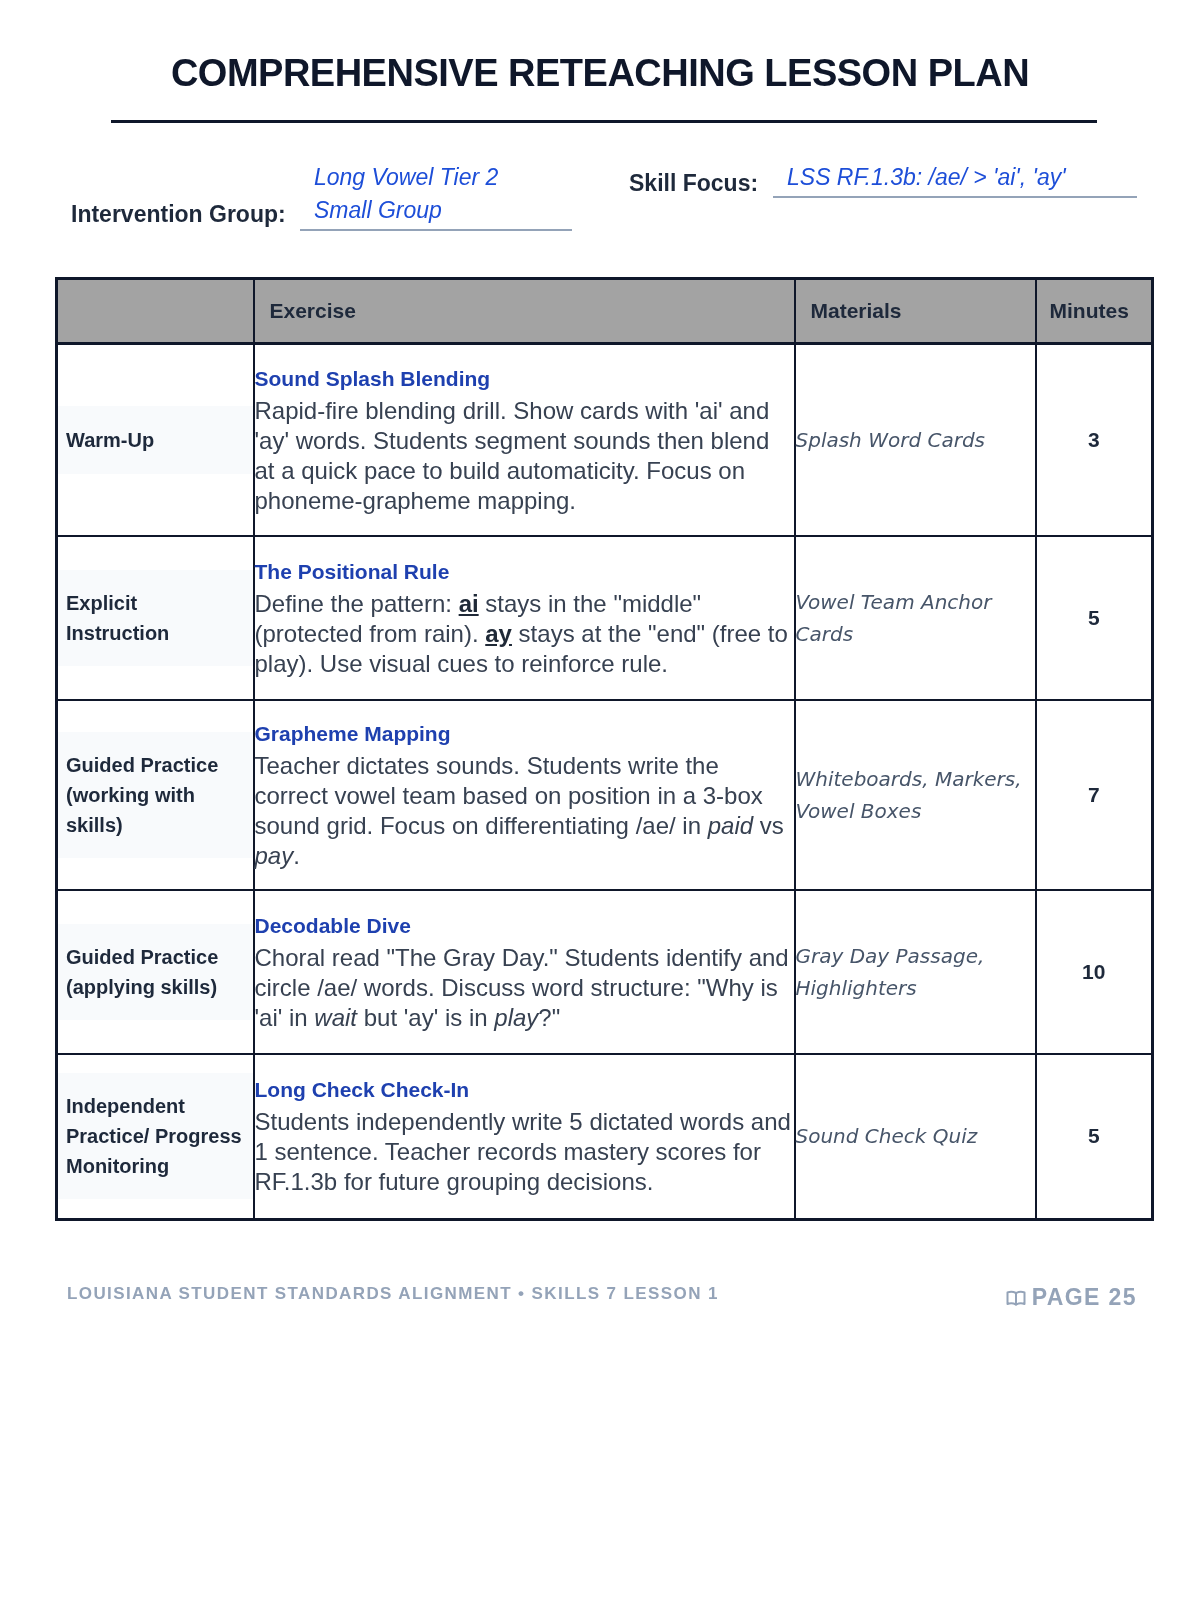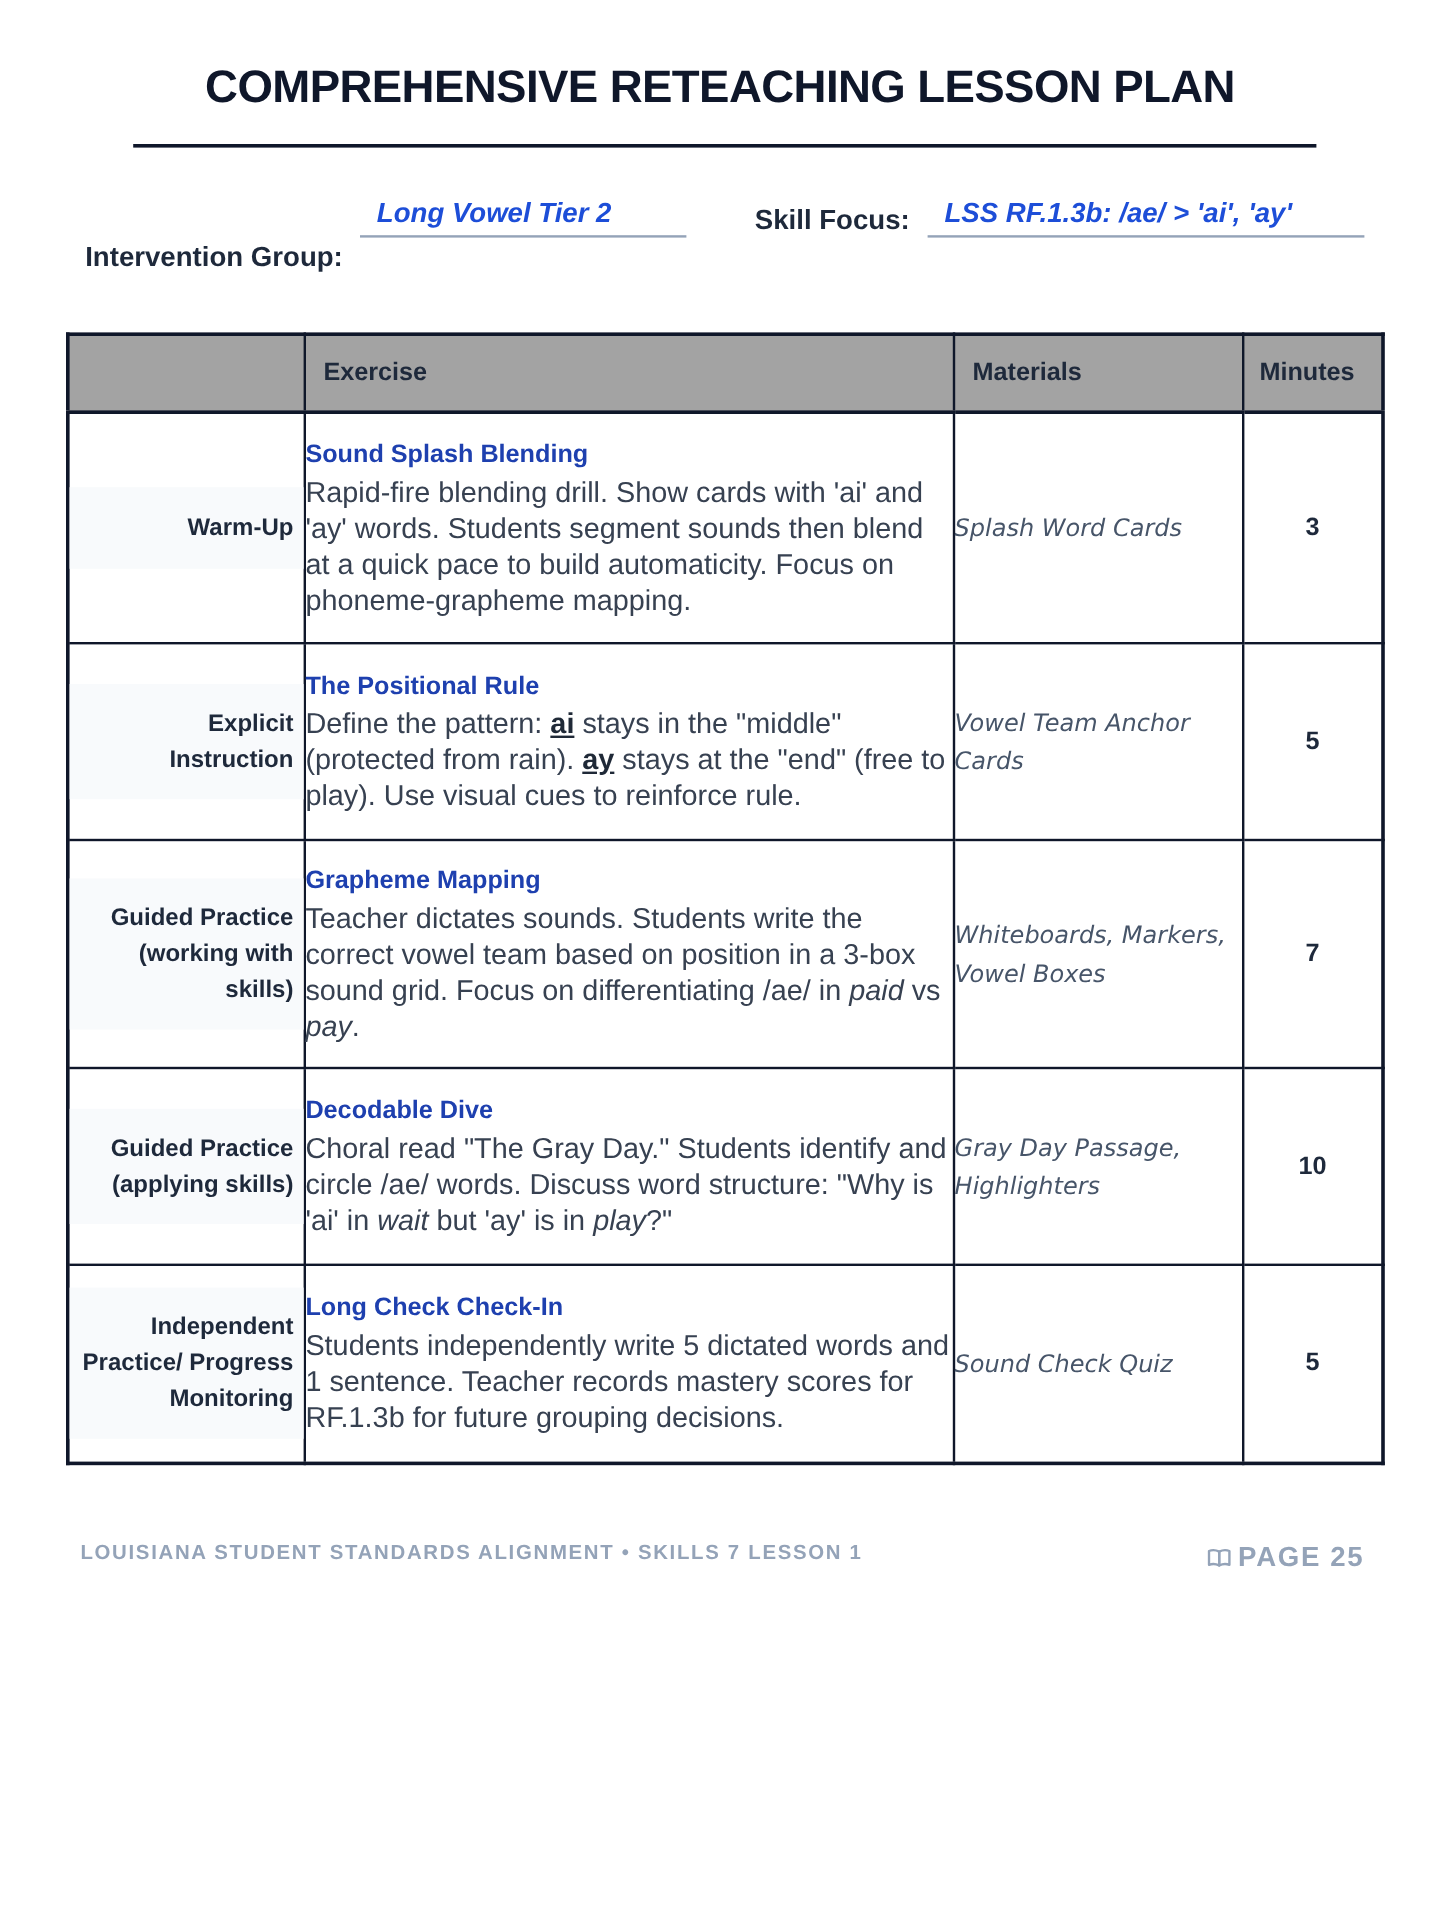--- a/index.html
+++ b/index.html
@@ -49,21 +49,20 @@
     }
     .field-value {
       position: absolute;
       font-style: italic;
       font-size: 23px;
       color: #1d4ed8;
       line-height: 33px;
       border-bottom: 2px solid #94a3b8;
       padding: 0 14px 2px 14px;
       box-sizing: border-box;
-      font-weight: bold;
     }
     .field-value span { display: block; }
 
     table.plan {
       position: absolute;
       left: 55px;
       top: 277px;
       width: 1096px;
       border-collapse: collapse;
       table-layout: fixed;
@@ -90,21 +89,21 @@
       padding-left: 13px;
       margin-left: 32px;
     }
     td.phase-cell {
       position: relative;
       vertical-align: top;
       border-right: 3px solid #0f172a;
     }
     .phase-box {
       background: #f8fafc;
-      text-align: right;
+      text-align: left;
       font-weight: 700;
       font-size: 20px;
       line-height: 30px;
       color: #1e293b;
       padding: 18px 8px 18px 8px;
     }
     td.exercise-cell {
       padding: 18px 18px 18px 21px;
       vertical-align: top;
     }
@@ -169,20 +168,21 @@
 <body>
 
 <div class="page">
 
   <h1 class="title">COMPREHENSIVE RETEACHING LESSON PLAN</h1>
   <div class="title-rule"></div>
 
   <div class="field-label" style="left:71px; top:201px;">Intervention Group:</div>
   <div class="field-value" style="left:300px; top:161px; width:272px;">
     <span>Long Vowel Tier 2</span>
+    <span>Small Group</span>
   </div>
 
   <div class="field-label" style="left:629px; top:170px;">Skill Focus:</div>
   <div class="field-value" style="left:773px; top:161px; width:364px;">
     <span>LSS RF.1.3b: /ae/ &gt; 'ai', 'ay'</span>
   </div>
 
   <table class="plan">
     <colgroup>
       <col style="width:197px">

